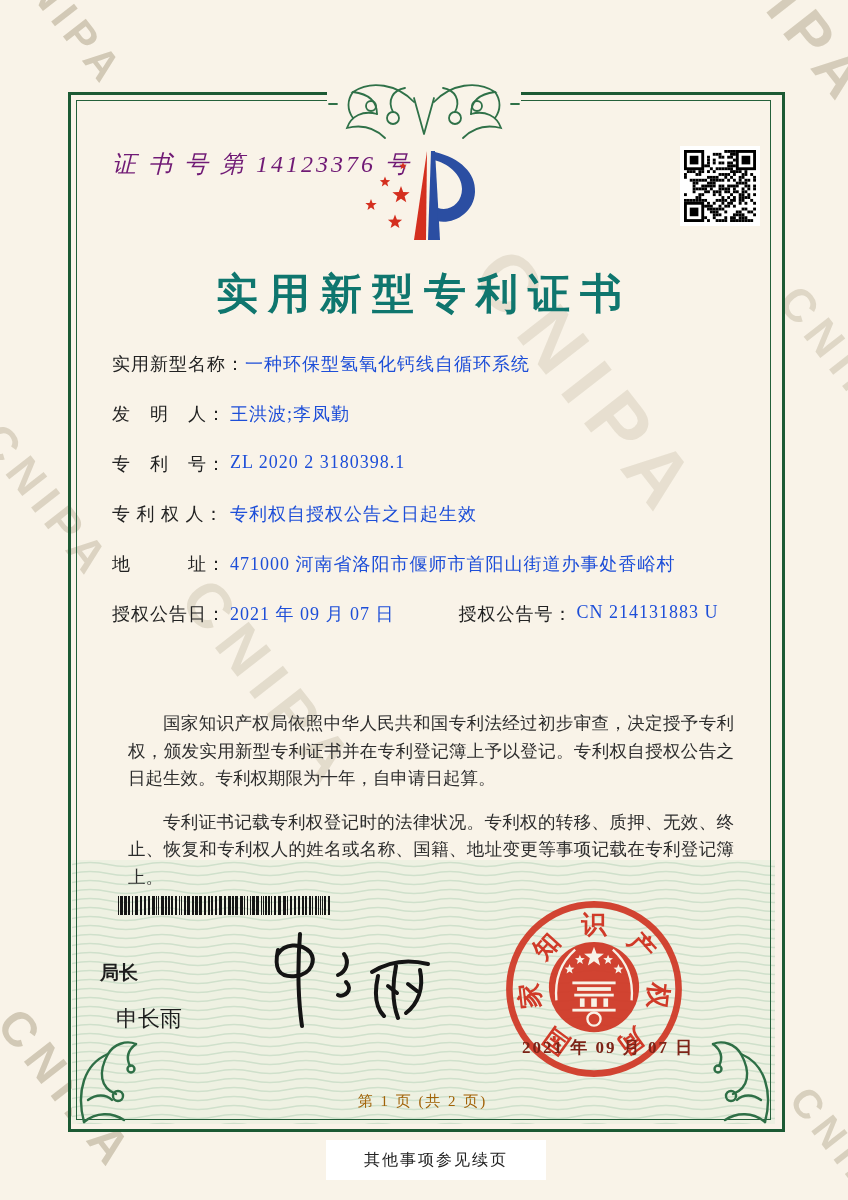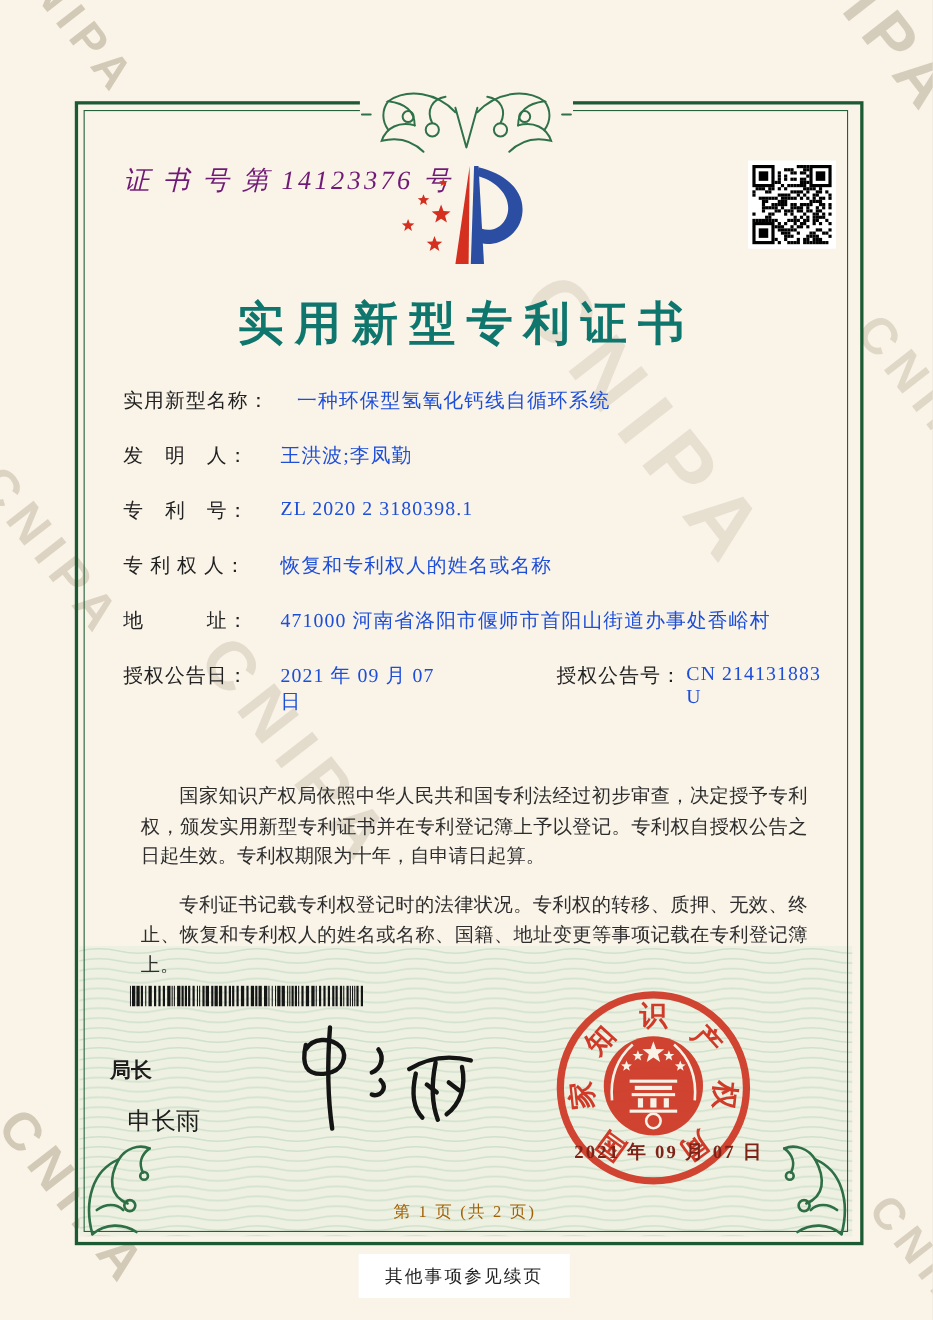--- a/index.html
+++ b/index.html
@@ -22,21 +22,21 @@
   .corner-bl{left:74px;top:1030px;}
   .corner-br{left:701px;top:1030px;transform:scaleX(-1);}
   
   .cert-no{position:absolute;left:112px;top:148px;z-index:5;font-size:24px;letter-spacing:3px;color:#701a75;font-style:italic;}
   .logo{position:absolute;left:352px;top:138px;width:150px;height:114px;z-index:5;}
   .qr{position:absolute;left:680px;top:146px;width:80px;height:80px;background:#fff;z-index:5;}
   .title{position:absolute;left:0;top:266px;width:100%;text-align:center;z-index:5;
       font-size:42px;font-weight:700;letter-spacing:10px;color:#0f766e;}
   
   .fields{position:absolute;left:112px;top:352px;width:650px;z-index:5;}
-  .frow{display:flex;align-items:flex-start;height:50px;font-size:18px;gap:25px;}
+  .frow{display:flex;align-items:flex-start;height:50px;font-size:18px;}
   .flabel{white-space:pre;min-width:118px;letter-spacing:1px;color:#222;}
   .fvalue{letter-spacing:1px;color:#1d4ed8;}
   .fextra{margin-left:64px;display:flex;}
   
   .bodytext{position:absolute;left:112px;top:694px;width:638px;z-index:5;
       font-size:17.5px;line-height:27.5px;color:#2d2d2d;text-align:justify;}
   .bodytext p{margin:16px;text-indent:2em;}
   
   .barcode{position:absolute;left:118px;top:896px;width:218px;height:19px;z-index:5;}
   
@@ -46,21 +46,21 @@
       font-family:"Liberation Sans","DejaVu Sans",sans-serif;color:#1e1e1e;}
   .signature{position:absolute;left:238px;top:928px;width:215px;height:105px;z-index:5;}
   
   .seal{position:absolute;left:500px;top:895px;width:188px;height:188px;z-index:6;}
   .seal-ch{font-size:27px;font-weight:700;fill:#d03a28;font-family:"Liberation Serif","DejaVu Serif",serif;}
   .seal-date{position:absolute;left:522px;top:1036px;z-index:7;font-size:17px;font-weight:700;
       letter-spacing:2px;color:#7d2317;white-space:nowrap;}
   
   .page-footer{position:absolute;left:76px;top:1092px;width:693px;text-align:center;z-index:5;
       font-size:15px;letter-spacing:2px;color:#a16207;}
-  .cont-note-box{position:absolute;left:326px;top:1140px;width:192px;height:40px;background:#ffffff;
+  .cont-note-box{position:absolute;left:326px;top:1140px;width:220px;height:40px;background:#ffffff;
       z-index:5;display:flex;align-items:center;justify-content:center;}
   .cont-note{font-size:16px;letter-spacing:2px;color:#222;}
 </style>
 </head>
 <body>
 
 <div class="page">
 
   <div class="wm" style="left:-18px;top:-8px;font-size:42px;opacity:.6;">CNIPA</div>
   <div class="wm" style="left:668px;top:-30px;font-size:60px;opacity:.55;">CNIPA</div>
@@ -403,21 +403,21 @@
     <div class="frow">
       <span class="flabel">发　明　人：</span>
       <span class="fvalue">王洪波;李凤勤</span>
     </div>
     <div class="frow">
       <span class="flabel">专　利　号：</span>
       <span class="fvalue">ZL 2020 2 3180398.1</span>
     </div>
     <div class="frow">
       <span class="flabel">专 利 权 人：</span>
-      <span class="fvalue">恢复和专利权人的姓名或名称</span>
+      <span class="fvalue">专利权自授权公告之日起生效</span>
     </div>
     <div class="frow">
       <span class="flabel">地　　　址：</span>
       <span class="fvalue">471000 河南省洛阳市偃师市首阳山街道办事处香峪村</span>
     </div>
     <div class="frow">
       <span class="flabel">授权公告日：</span>
       <span class="fvalue">2021 年 09 月 07 日</span>
       <span class="fextra">
         <span class="flabel">授权公告号：</span>

